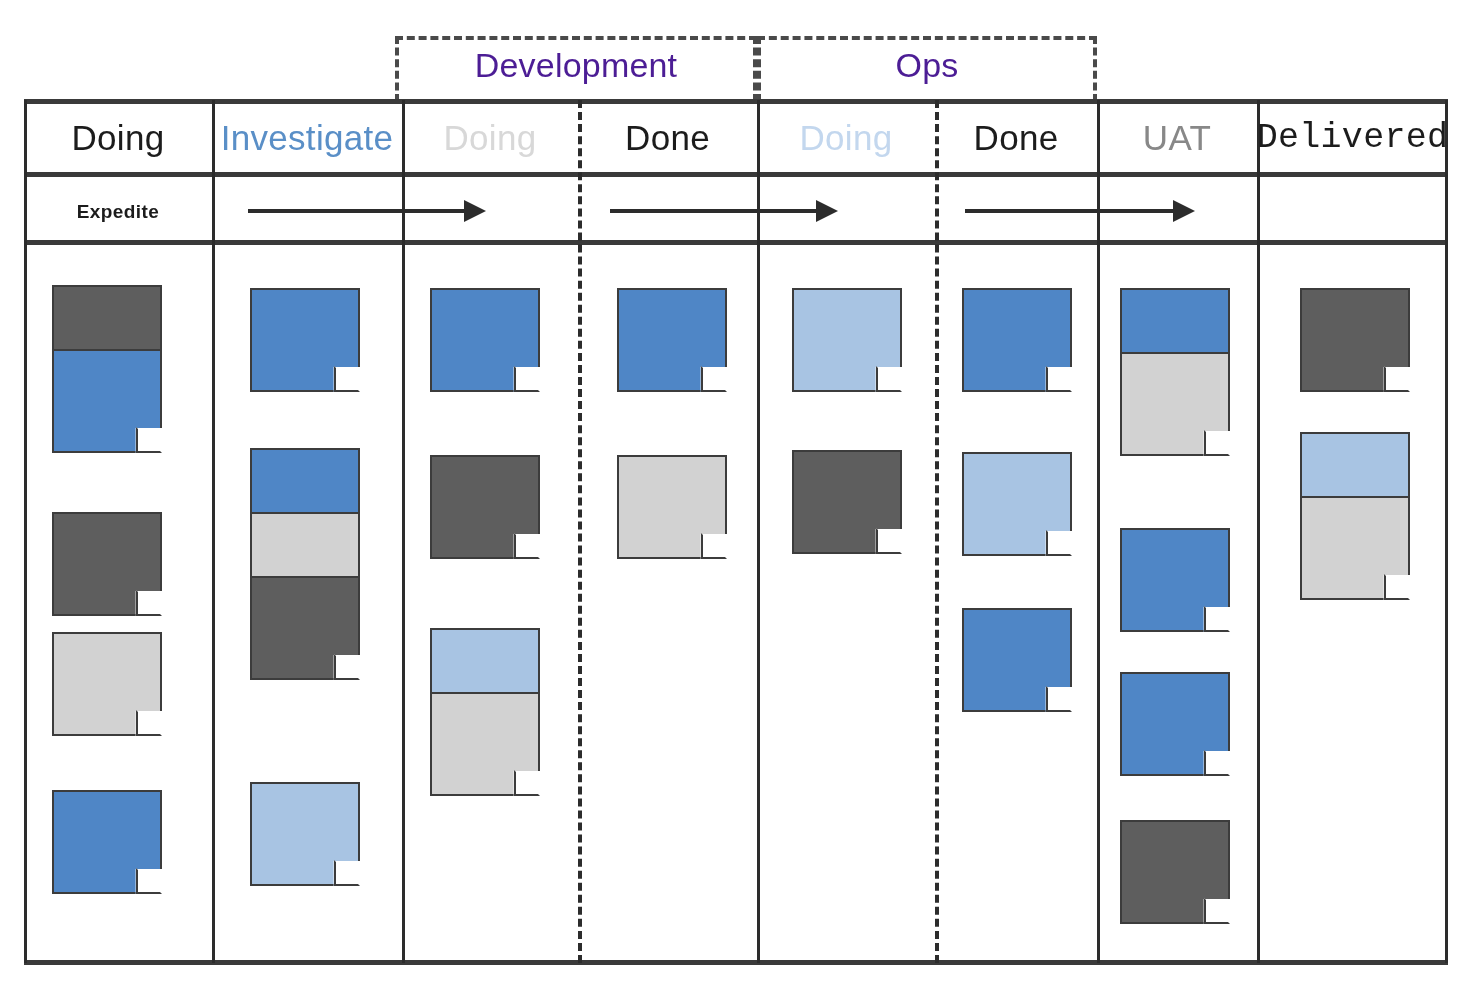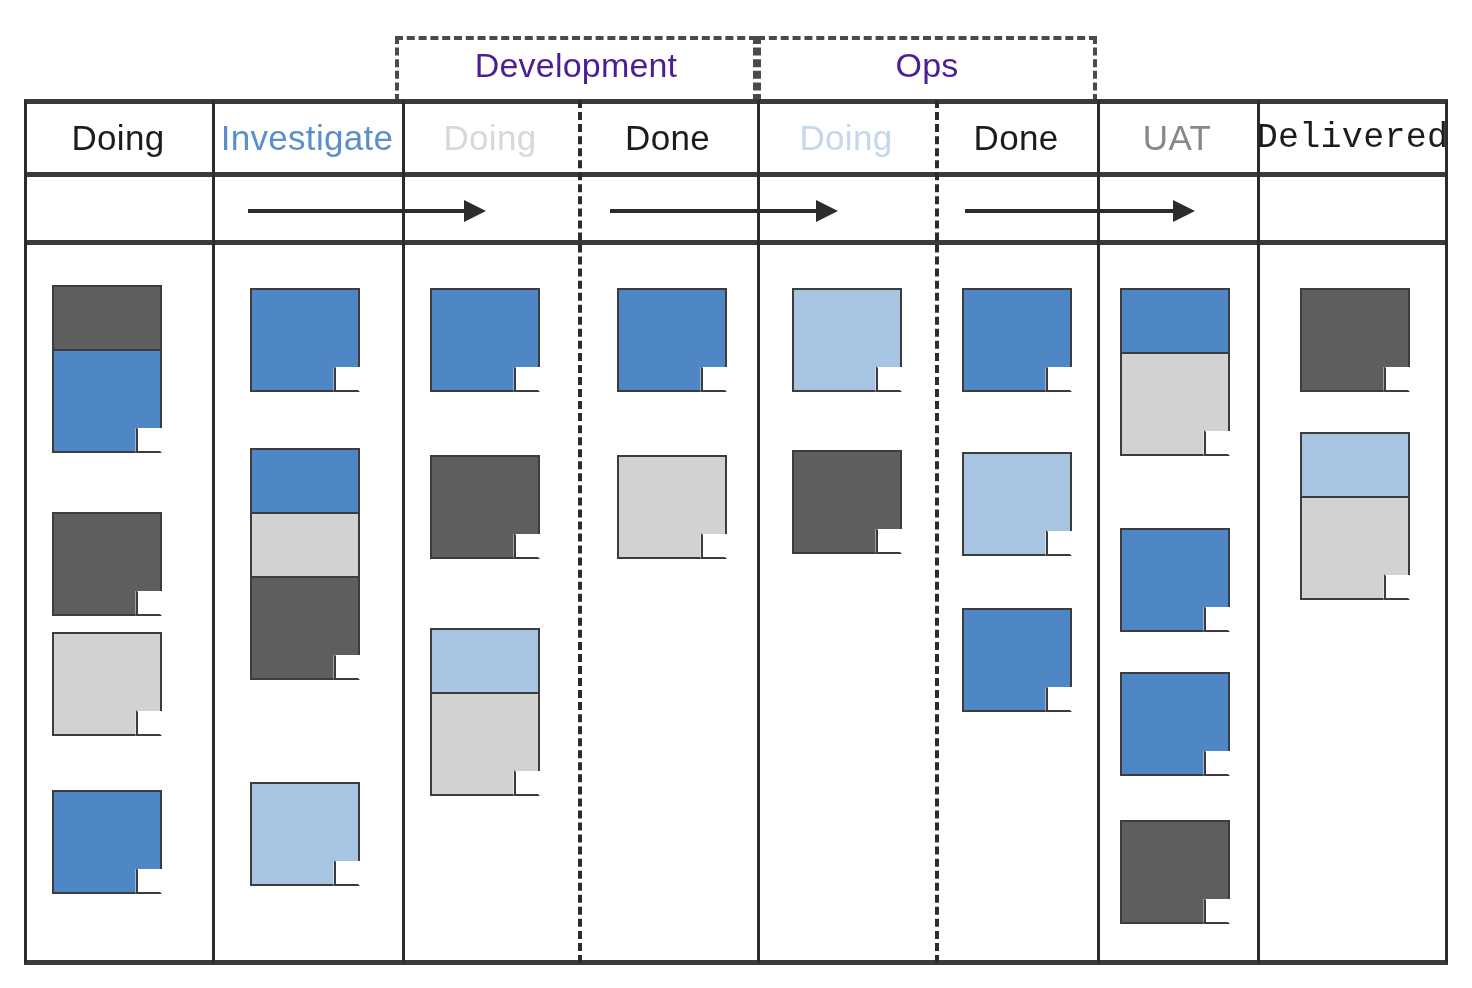--- a/index.html
+++ b/index.html
@@ -179,20 +179,21 @@
       <div class="colhead" style="left: 24px; width: 188px; color: rgb(28, 28, 28);">Doing</div>
       <div class="colhead" style="left: 212px; width: 190px; color: rgb(90, 143, 199);">Investigate</div>
       <div class="colhead" style="left: 402px; width: 176px; color: rgb(216, 216, 216);">Doing</div>
       <div class="colhead" style="left: 578px; width: 179px; color: rgb(28, 28, 28);">Done</div>
       <div class="colhead" style="left: 757px; width: 178px; color: rgb(195, 215, 238);">Doing</div>
       <div class="colhead" style="left: 935px; width: 162px; color: rgb(28, 28, 28);">Done</div>
       <div class="colhead" style="left: 1097px; width: 160px; color: rgb(136, 136, 136);">UAT</div>
       <div class="colhead" style="left: 1257px; width: 191px; color: rgb(28, 28, 28); font-family: Liberation Mono, monospace;">Delivered</div>
     </div>
 
+  <div class="expedite-label" id="expedite-label" style="left: 24px; width: 188px;">Expedite</div>
   <div id="arrows-layer">
       <div class="arrow-wrap" style="left: 248px; width: 238px;">
         <div class="shaft" style="width: 218px;"></div>
         <div class="head" style="left: 216px;"></div>
       </div>
       <div class="arrow-wrap" style="left: 610px; width: 228px;">
         <div class="shaft" style="width: 208px;"></div>
         <div class="head" style="left: 206px;"></div>
       </div>
       <div class="arrow-wrap" style="left: 965px; width: 230px;">

